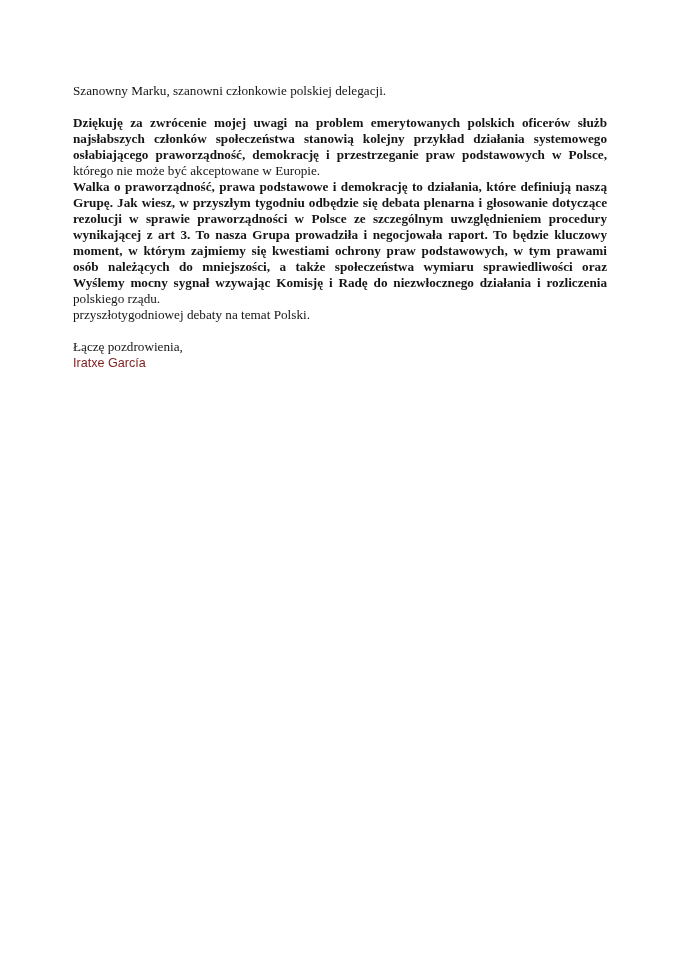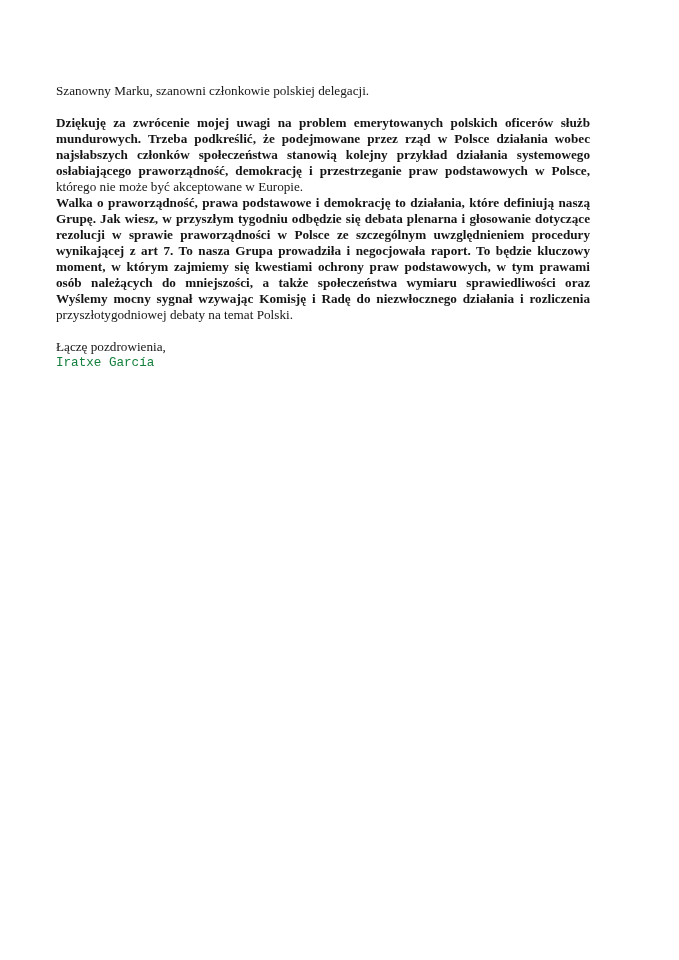--- a/index.html
+++ b/index.html
@@ -9,21 +9,21 @@
   }
   .page {
     position: relative;
     width: 679px;
     height: 960px;
     background: #ffffff;
     overflow: hidden;
   }
   .letter {
     position: absolute;
-    left: 56px;
+    left: 73px;
     top: 83px;
     width: 534px;
     font-family: "Liberation Serif", "DejaVu Serif", serif;
     font-size: 13.2px;
     color: #151515;
   }
   .line {
     height: 16px;
     line-height: 16px;
     overflow: hidden;
@@ -34,42 +34,42 @@
     text-align-last: justify;
     font-weight: bold;
   }
   .line.left {
     text-align: left;
   }
   .line.blank {
     height: 16px;
   }
   .line.sans {
-    font-family: Liberation Mono, monospace;
+    font-family: Liberation Sans, sans-serif;
     font-size: 12.6px;
-    color: #15803d;
+    color: #7f1d1d;
   }
 </style>
 </head>
 <body style="background: rgb(255, 255, 255);">
 
 <div class="page">
   <div class="letter" id="letter-lines" style="color: rgb(21, 21, 21);">
       <div class="line left">Szanowny Marku, szanowni członkowie polskiej delegacji.</div>
       <div class="line blank"></div>
       <div class="line justify">Dziękuję za zwrócenie mojej uwagi na problem emerytowanych polskich oficerów służb</div>
-      <div class="line justify">mundurowych. Trzeba podkreślić, że podejmowane przez rząd w Polsce działania wobec</div>
       <div class="line justify">najsłabszych członków społeczeństwa stanowią kolejny przykład działania systemowego</div>
       <div class="line justify">osłabiającego praworządność, demokrację i przestrzeganie praw podstawowych w Polsce,</div>
       <div class="line left">którego nie może być akceptowane w Europie.</div>
       <div class="line justify">Walka o praworządność, prawa podstawowe i demokrację to działania, które definiują naszą</div>
       <div class="line justify">Grupę. Jak wiesz, w przyszłym tygodniu odbędzie się debata plenarna i głosowanie dotyczące</div>
       <div class="line justify">rezolucji w sprawie praworządności w Polsce ze szczególnym uwzględnieniem procedury</div>
-      <div class="line justify">wynikającej z art 7. To nasza Grupa prowadziła i negocjowała raport. To będzie kluczowy</div>
+      <div class="line justify">wynikającej z art 3. To nasza Grupa prowadziła i negocjowała raport. To będzie kluczowy</div>
       <div class="line justify">moment, w którym zajmiemy się kwestiami ochrony praw podstawowych, w tym prawami</div>
       <div class="line justify">osób należących do mniejszości, a także społeczeństwa wymiaru sprawiedliwości oraz</div>
       <div class="line justify">Wyślemy mocny sygnał wzywając Komisję i Radę do niezwłocznego działania i rozliczenia</div>
+      <div class="line left">polskiego rządu.</div>
       <div class="line left">przyszłotygodniowej debaty na temat Polski.</div>
       <div class="line blank"></div>
       <div class="line left">Łączę pozdrowienia,</div>
       <div class="line left sans">Iratxe García</div>
     </div>
 </div>
 
 </body></html>

